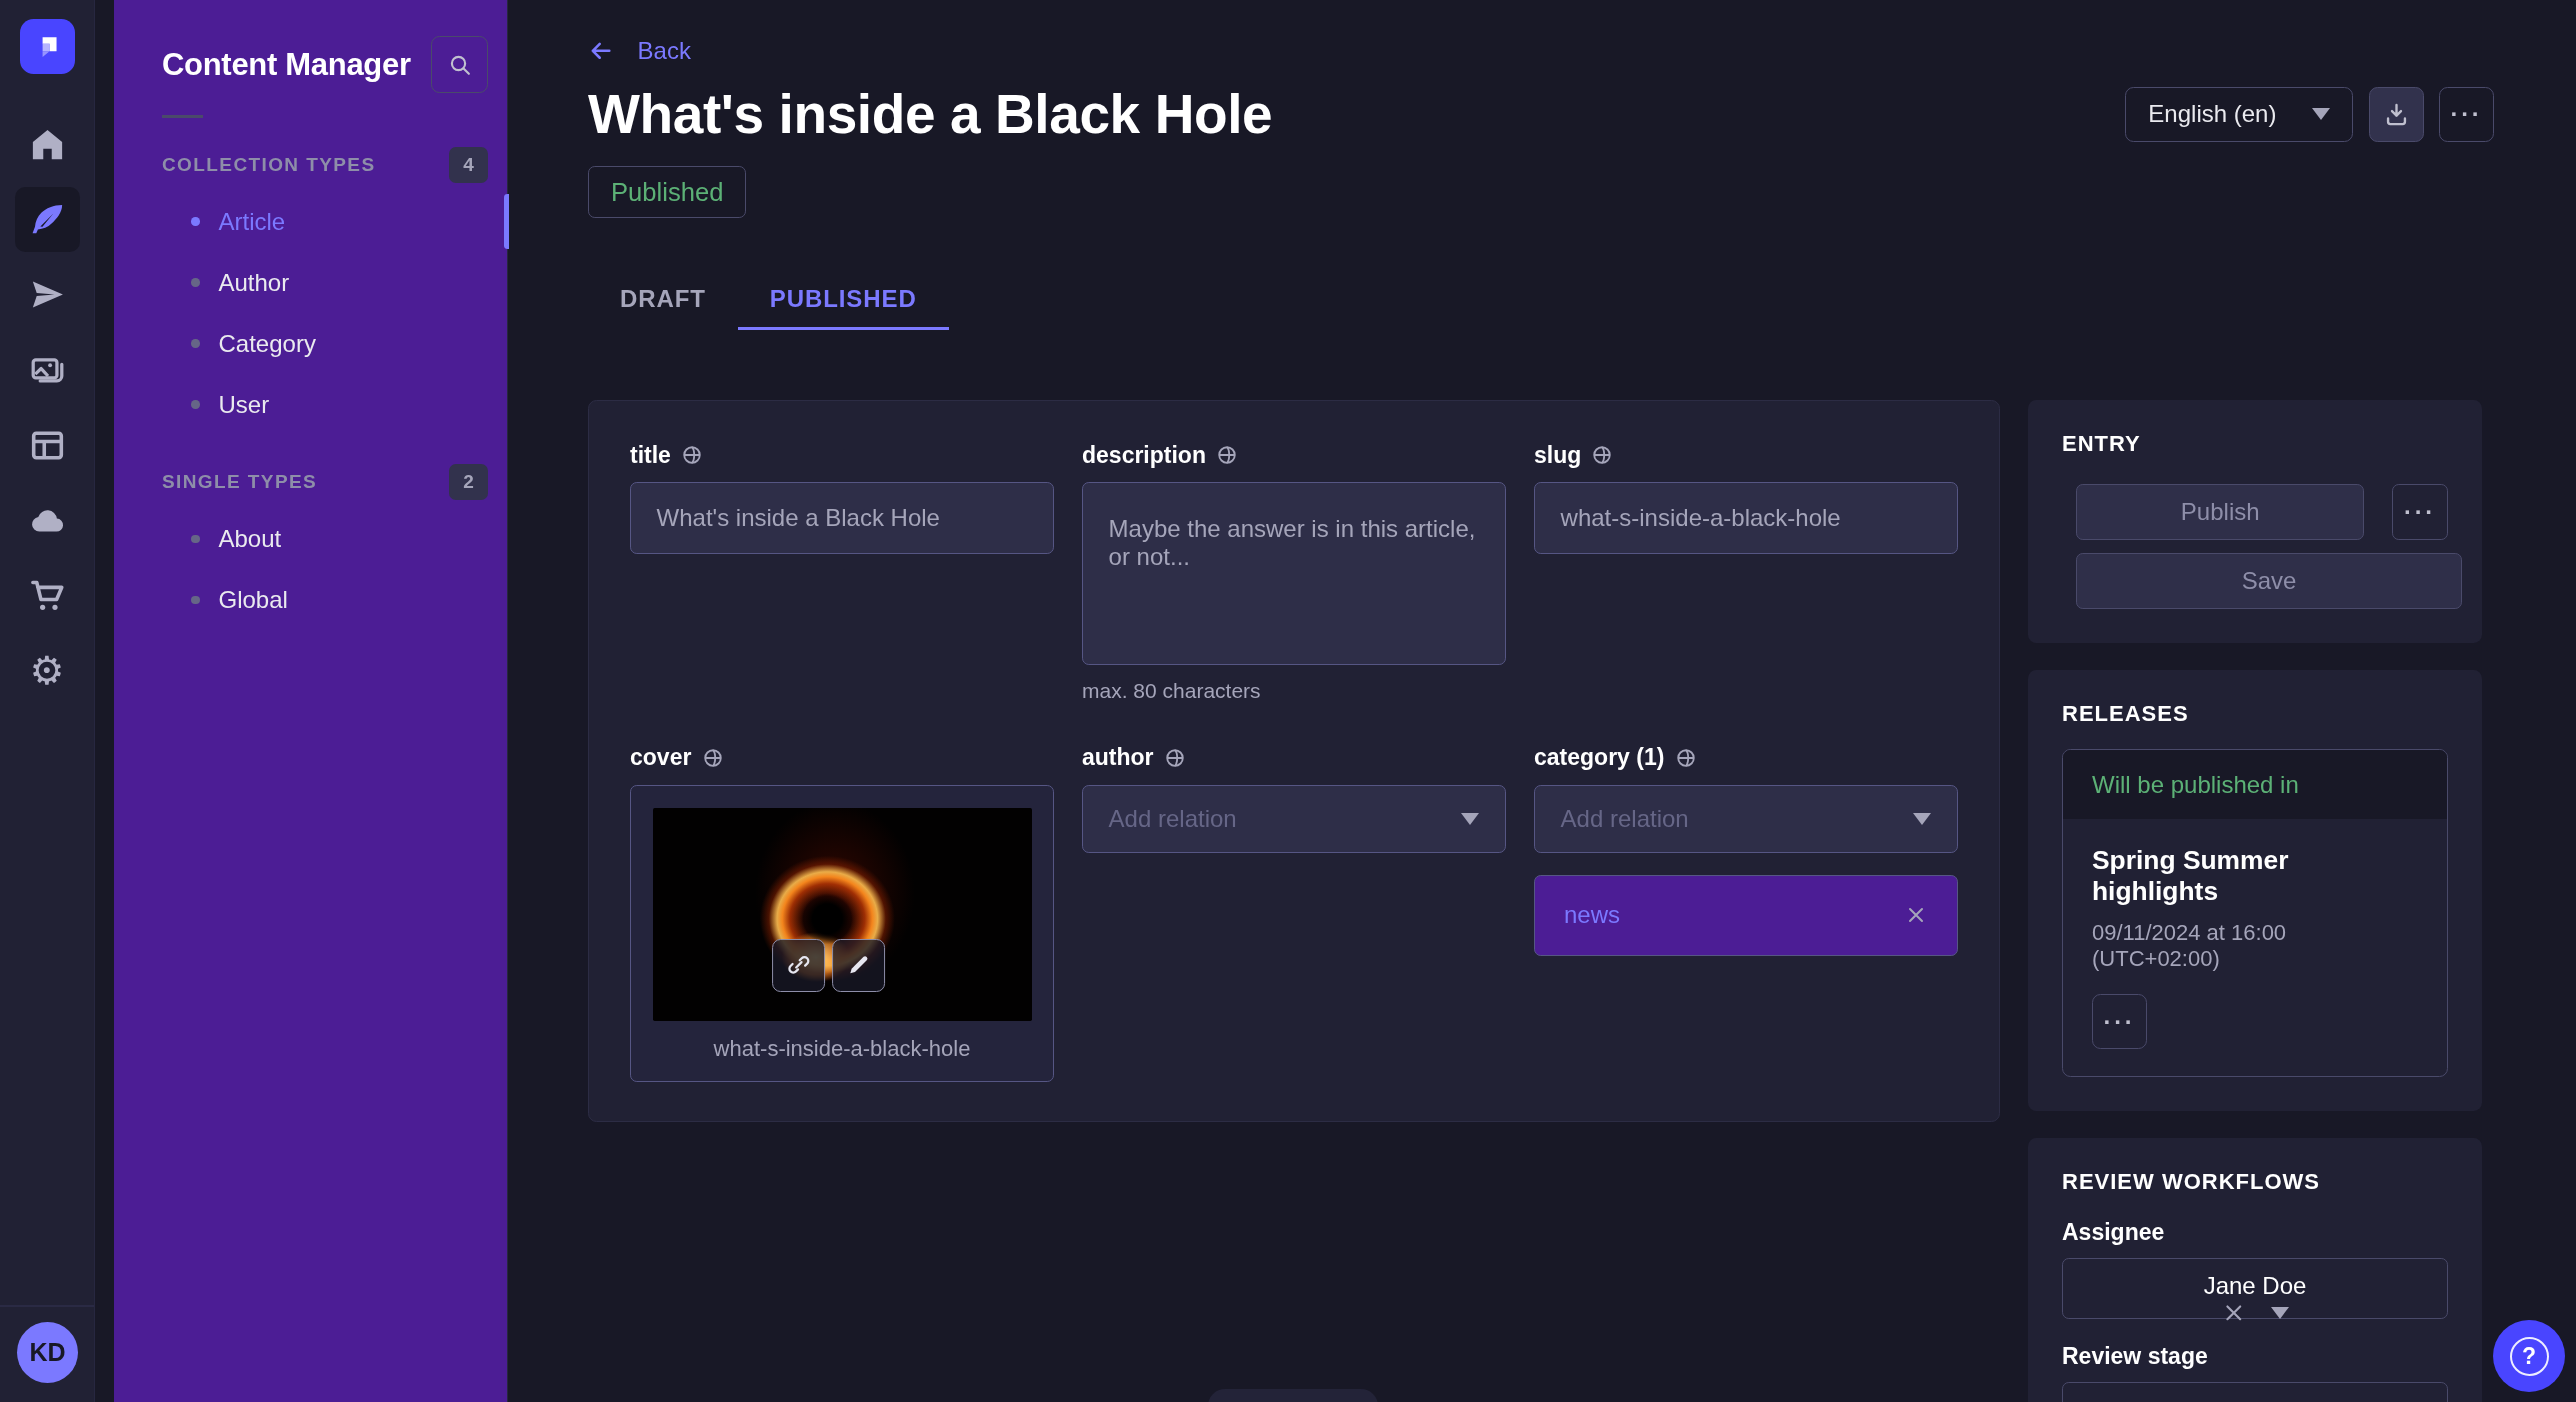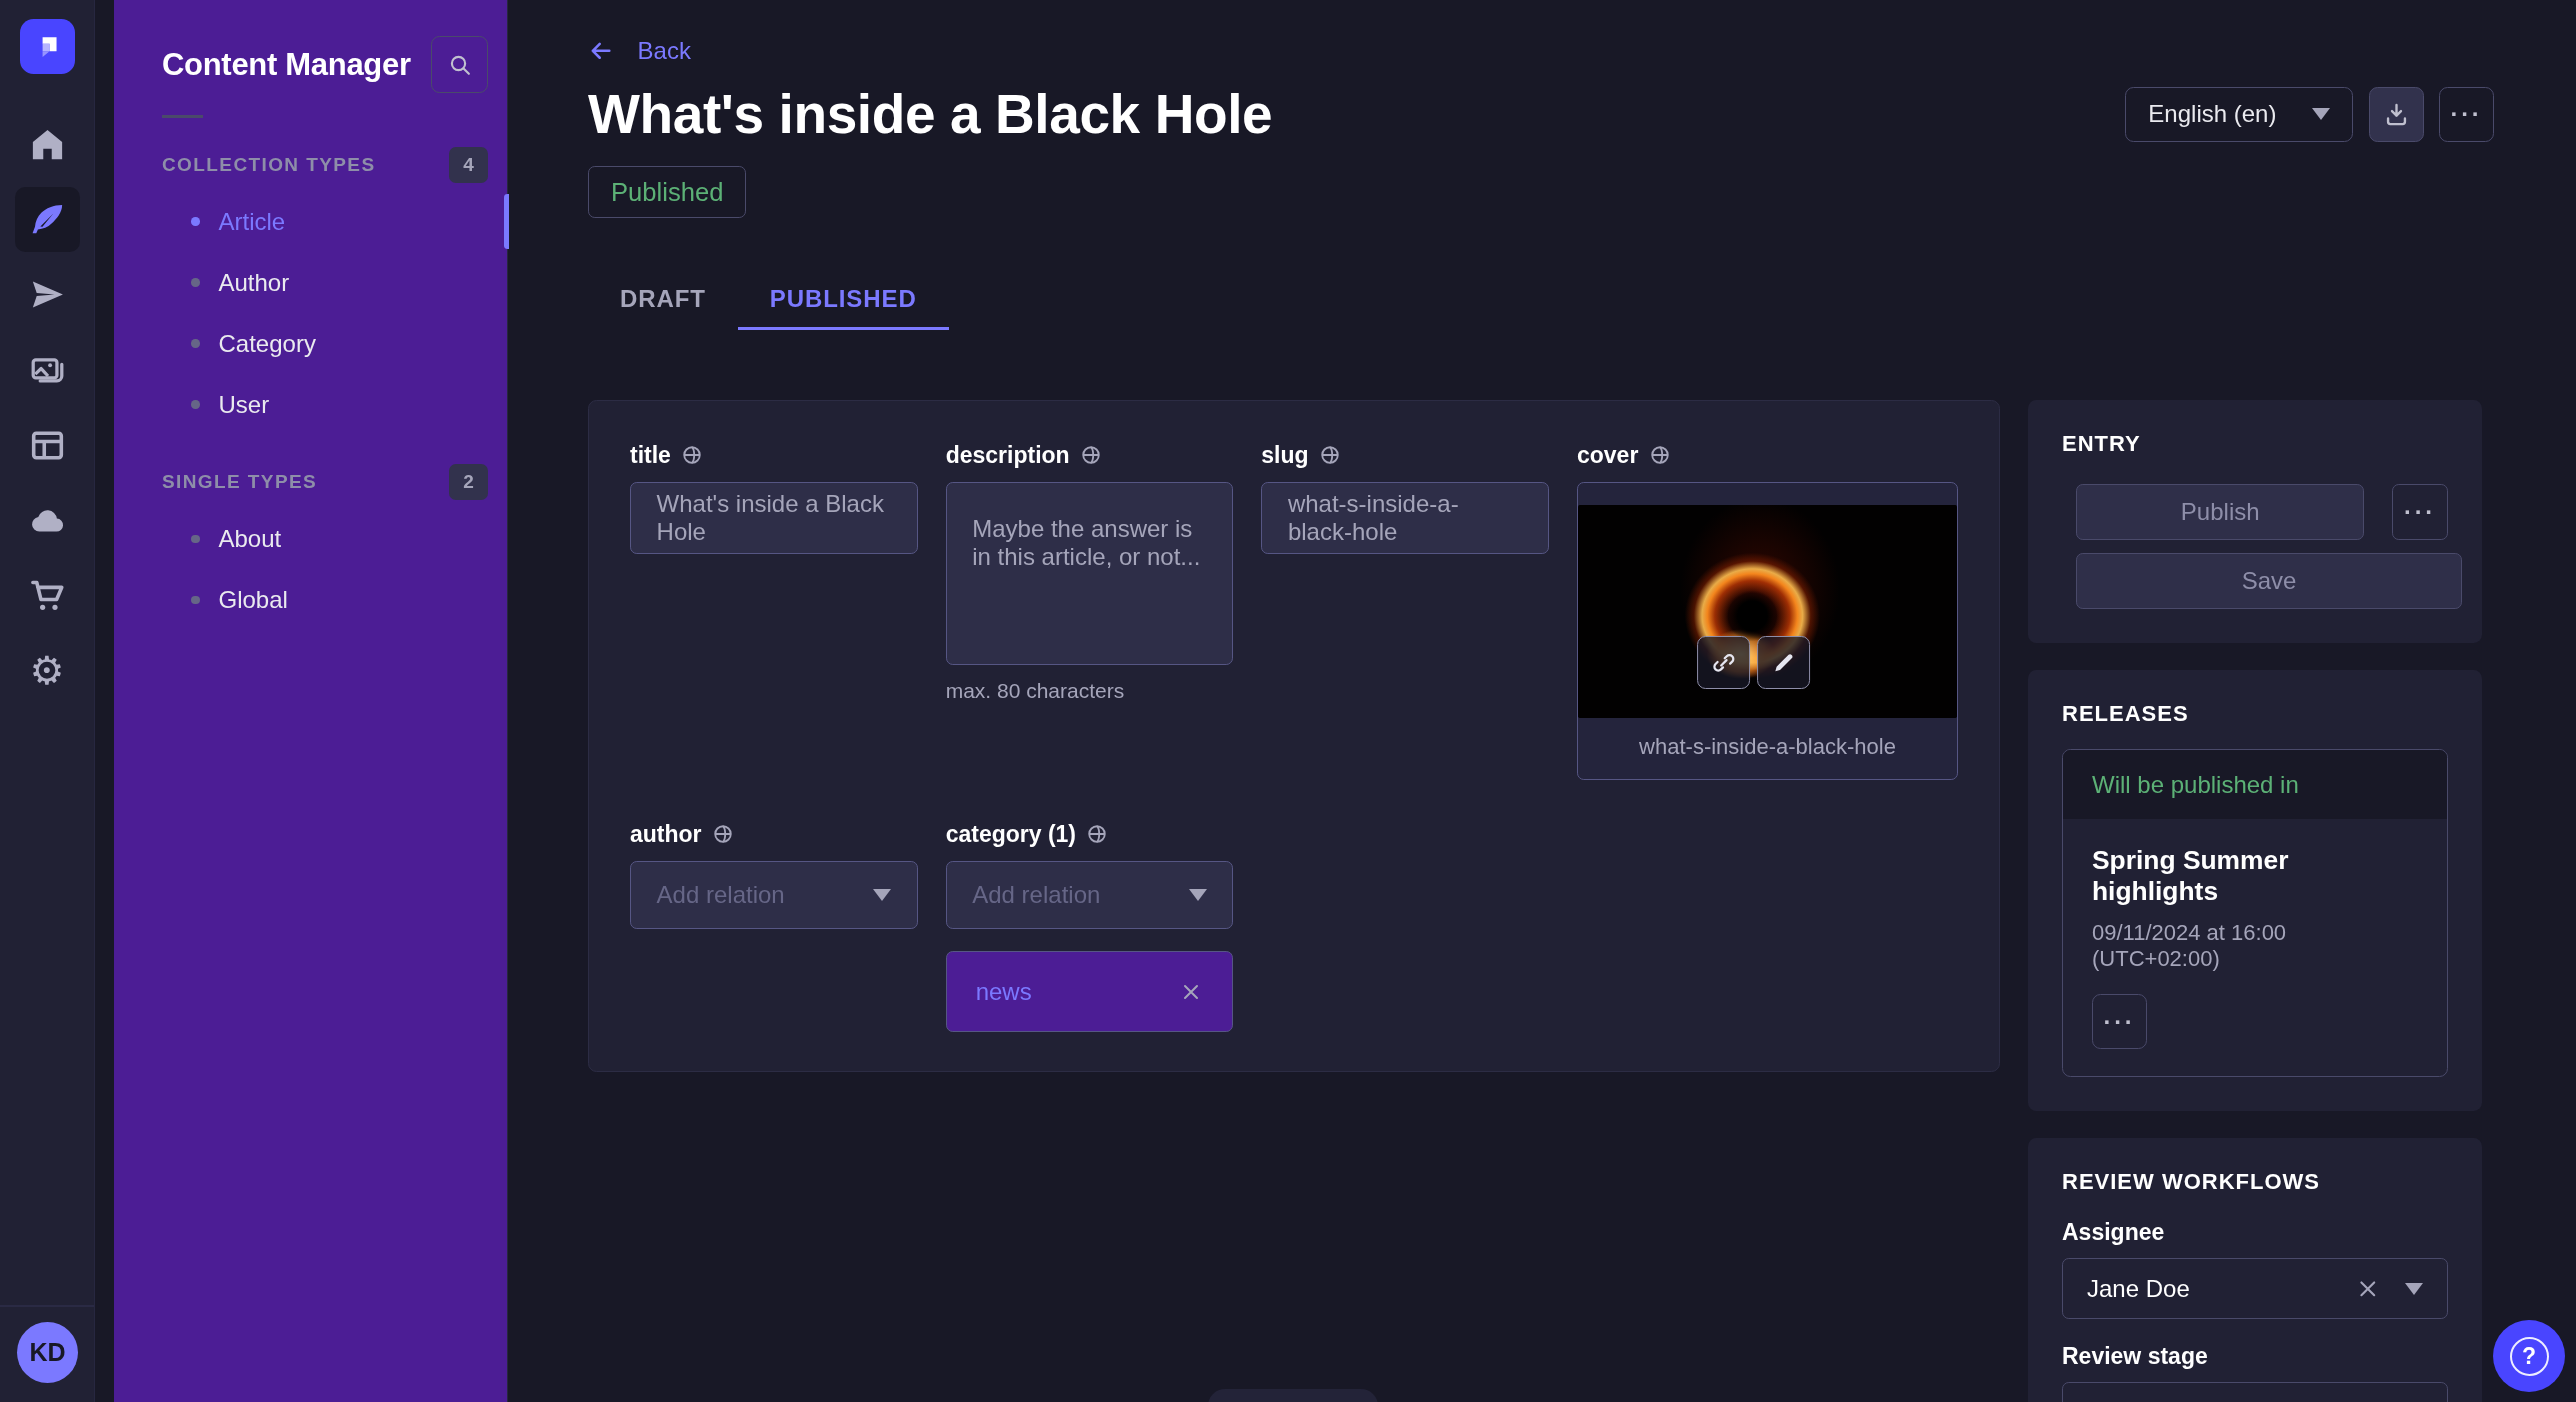--- a/index.html
+++ b/index.html
@@ -72,21 +72,21 @@
   .tabs-row { display:flex; margin:53px 0 0 95px; }
   .tab { padding:0 32px; height:56px; display:flex; align-items:center; font-size:24px; font-weight:600;
          letter-spacing:0.9px; color:#a5a5ba; border-bottom:3.4px solid transparent; cursor:pointer; }
   .tab.active { color:#7b79ff; border-bottom-color:#7b79ff; }
 
   .content { display:flex; align-items:flex-start; gap:28px; margin:70px 82px 0 95px; }
 
   
   .form-card { width:1412px; min-width:1412px; box-sizing:border-box; background:#212134;
                border:0.9px solid #2c2c44; border-radius:8.5px; padding:41px 41px 39px; }
-  .grid { display:grid; grid-template-columns:1fr 1fr 1fr 1fr; column-gap:28px; row-gap:41px; align-items:start; }
+  .grid { display:grid; grid-template-columns:1fr 1fr 1fr; column-gap:28px; row-gap:41px; align-items:start; }
   .label-row { display:flex; align-items:center; gap:10.2px; margin-bottom:13.6px;
                font-size:23px; font-weight:600; color:#ffffff; }
   .label-row .globe { color:#a5a5ba; }
   .control { box-sizing:border-box; background:#2e2e48; border:1.7px solid #565684; border-radius:6.8px;
              color:#a5a5ba; font-size:24px; display:flex; align-items:center; padding:0 25.6px; }
   .input { height:72px; }
   .textarea { height:183px; align-items:flex-start; padding-top:32px; }
   .hint { margin-top:13.6px; font-size:21px; color:#a5a5ba; }
   .relation-select { height:68px; justify-content:space-between; cursor:pointer; }
   .placeholder { color:#666687; }
@@ -128,21 +128,21 @@
   .release-body { padding:25.6px 29px 27px; }
   .release-name { font-size:26.4px; font-weight:700; color:#ffffff; }
   .release-date { margin-top:13.6px; font-size:22px; color:#a5a5ba; }
   .release-more { margin-top:22px; width:55px; height:55px; box-sizing:border-box; border:1.7px solid #4a4a6a;
                   border-radius:8.5px; background:transparent; display:flex; align-items:center;
                   justify-content:center; cursor:pointer; }
 
   .field-label { margin-top:24px; font-size:23px; font-weight:600; color:#ffffff; }
   .combo { margin-top:12px; height:61px; box-sizing:border-box; border:1.7px solid #4a4a6a; border-radius:6.8px;
            display:flex; align-items:center; justify-content:space-between; padding:13px 24px;
-           font-size:24px; color:#ffffff; cursor:pointer; }
+           font-size:24px; color:#ffffff; cursor:pointer;flex-direction:column; }
   .combo-right { display:flex; align-items:center; gap:24px; }
 
   
   .bottom-pill { position:absolute; left:1208px; top:1389px; width:170px; height:34px;
                  border-radius:17px; background:#232338; }
   .help-fab { position:absolute; left:2493px; top:1320px; width:72px; height:72px; border-radius:50%;
               background:#4945ff; display:flex; align-items:center; justify-content:center;
               cursor:pointer; z-index:9; }
   .q-ring { width:39px; height:39px; box-sizing:border-box; border:2.6px solid rgba(255,255,255,.9);
             border-radius:50%; display:flex; align-items:center; justify-content:center;

